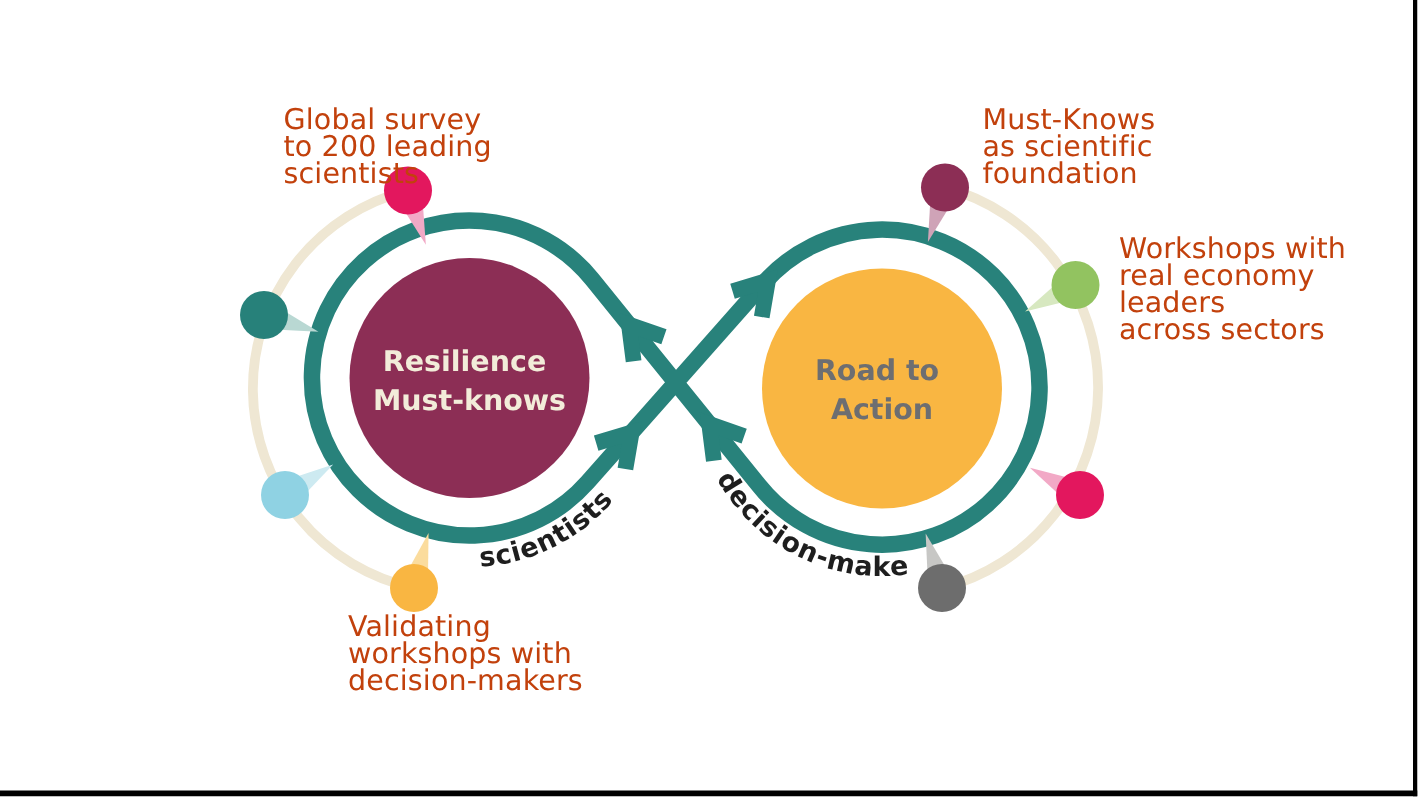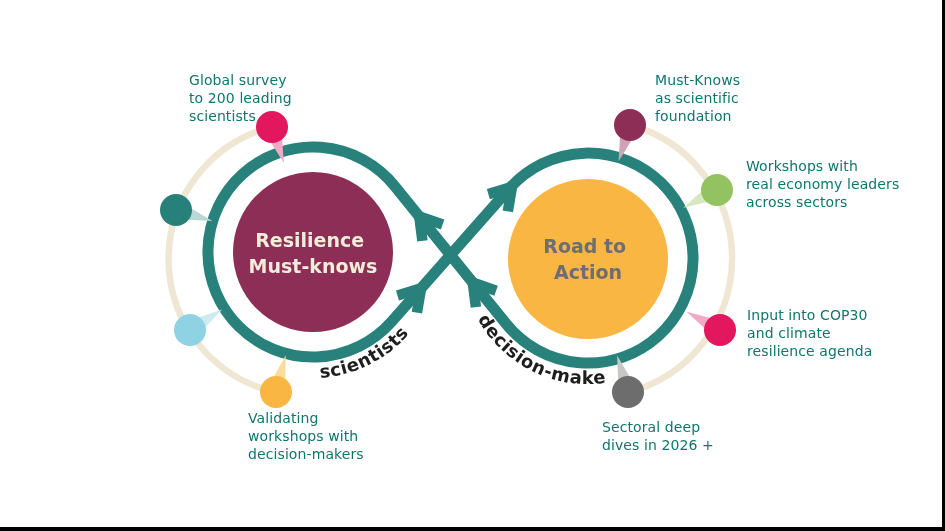--- a/index.html
+++ b/index.html
@@ -8,23 +8,23 @@
     width:942px; height:527px;
     background:#ffffff;
     border-right:3px solid #000;
     border-bottom:4px solid #000;
     font-family:"DejaVu Sans","Liberation Sans",sans-serif;
     overflow:hidden;
   }
   svg { position:absolute; left:0; top:0; }
   .note {
     position:absolute;
-    font-size:14px;
+    font-size:19px;
     line-height:18px;
-    color:#0f766e;
+    color:#c2410c;
     white-space:pre-line;
     letter-spacing:0.1px;
   }
   .circle-title { font-weight:bold; font-size:19px; }
   .curved-label { font-weight:bold; font-size:18px; letter-spacing:0.5px; }
 </style>
 </head>
 <body>
 
 <div class="canvas">
@@ -102,28 +102,23 @@
       <textPath href="#sci-path" startOffset="16">scientists</textPath>
     </text>
     <text class="curved-label" fill="#1e1e1e">
       <textPath href="#dm-path" startOffset="2">decision-makers</textPath>
     </text>
   </svg>
 
   <div class="note" style="left:189px; top:71px;">Global survey
 to 200 leading
 scientists</div>
-  <div class="note" style="left:248px; top:409px;">Validating
+  <div class="note" style="left:232px; top:409px;">Validating
 workshops with
 decision-makers</div>
   <div class="note" style="left:655px; top:71px;">Must-Knows
 as scientific
 foundation</div>
   <div class="note" style="left:746px; top:157px;">Workshops with
 real economy leaders
 across sectors</div>
-  <div class="note" style="left:747px; top:306px;">Input into COP30
-and climate
-resilience agenda</div>
-  <div class="note" style="left:602px; top:418px;">Sectoral deep
-dives in 2026 +</div>
 
 </div>
 
 </body></html>

